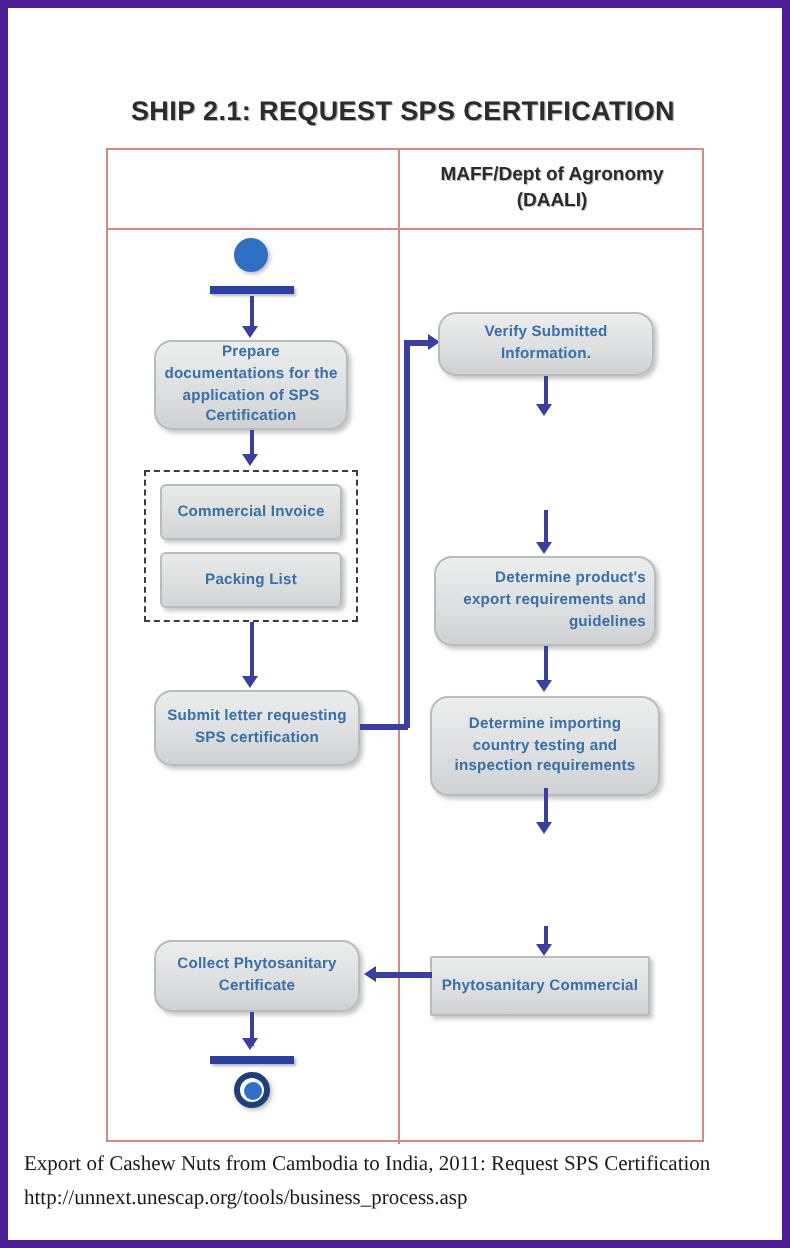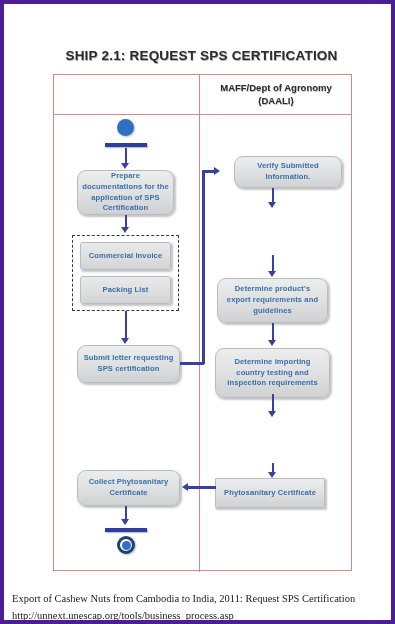--- a/index.html
+++ b/index.html
@@ -190,21 +190,20 @@
   
   #caption {
     position: absolute;
     left: 8px;
     top: 570px;
     width: 378px;
     font-family: "Liberation Serif", serif;
     font-size: 10.5px;
     color: #1a1a1a;
     line-height: 1.65;
-    margin-top: 16px;
   }
   #caption div { white-space: nowrap; }
 </style>
 </head>
 <body>
 
 <div id="page">
 
   <div id="title">SHIP 2.1: REQUEST SPS CERTIFICATION</div>
 
@@ -242,44 +241,44 @@
   <div class="vline" style="left:120.5px; top:502px; height:17px;"></div>
   <div class="arrow-down" style="left:117px; top:515px;"></div>
   <div class="bar" style="left:101px; top:524px; width:42px;"></div>
   <div class="end-ring" style="left:113px; top:532px;"></div>
 
   <div class="hline" style="left:176px; top:358px; width:24px;"></div>
   <div class="vline" style="left:198px; top:166px; height:194px;"></div>
   <div class="hline" style="left:198px; top:166px; width:14px;"></div>
   <div class="arrow-right" style="left:210px; top:163px;"></div>
 
-  <div class="node" style="left:230px; top:152px; width:108px; height:32px;">Verify Submitted Information.</div>
+  <div class="node" style="left:215px; top:152px; width:108px; height:32px;">Verify Submitted Information.</div>
 
   <div class="vline" style="left:267.5px; top:184px; height:16px;"></div>
   <div class="arrow-down" style="left:264px; top:198px;"></div>
 
 
   <div class="vline" style="left:267.5px; top:251px; height:18px;"></div>
   <div class="arrow-down" style="left:264px; top:267px;"></div>
 
-  <div class="node" style="left:213px; top:274px; width:111px; height:45px;">Determine product's export requirements and guidelines</div>
+  <div class="node" style="left:213px; top:274px; width:111px; height:45px;text-align:right;">Determine product's export requirements and guidelines</div>
 
   <div class="vline" style="left:267.5px; top:319px; height:19px;"></div>
   <div class="arrow-down" style="left:264px; top:336px;"></div>
 
   <div class="node" style="left:211px; top:344px; width:115px; height:50px;">Determine importing country testing and inspection requirements</div>
 
   <div class="vline" style="left:267.5px; top:390px; height:19px;"></div>
   <div class="arrow-down" style="left:264px; top:407px;"></div>
 
 
   <div class="vline" style="left:267.5px; top:459px; height:12px;"></div>
   <div class="arrow-down" style="left:264px; top:468px;"></div>
 
-  <div class="node rect" style="left:211px; top:474px; width:110px; height:30px;">Phytosanitary Certificate</div>
+  <div class="node rect" style="left:211px; top:474px; width:110px; height:30px;">Phytosanitary Commercial</div>
 
   <div class="hline" style="left:184px; top:482px; width:28px;"></div>
   <div class="arrow-left" style="left:178px; top:479px;"></div>
 
   <div id="caption">
     <div>Export of Cashew Nuts from Cambodia to India, 2011: Request SPS Certification</div>
     <div>http://unnext.unescap.org/tools/business_process.asp</div>
   </div>
 
 </div>

